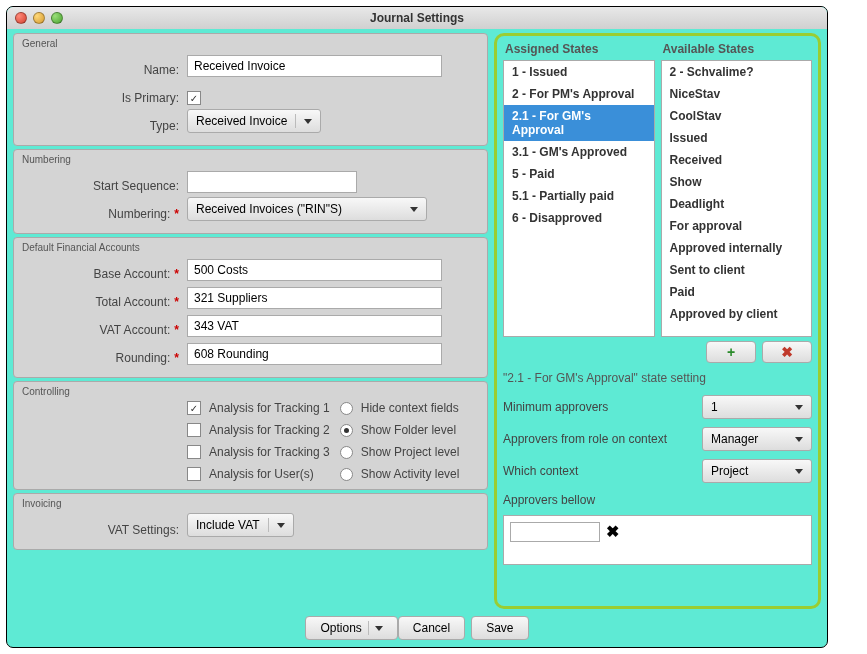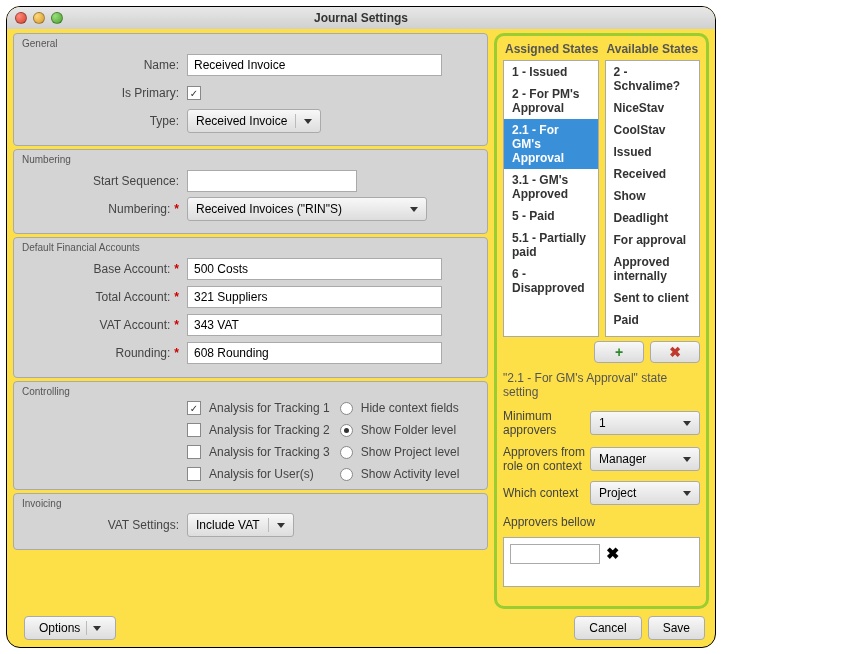--- a/index.html
+++ b/index.html
@@ -1,30 +1,30 @@
 <!DOCTYPE html>
 <html><head>
 <meta charset="utf-8">
 <style>
 * { box-sizing: border-box; margin: 0; padding: 0; }
 body { font-family: Arial, sans-serif; font-size: 12px; background: #fff; padding: 6px; }
-.window { width: 710px; height: 642px; background: #fde047; border: 1px solid #000; border-radius: 14px; overflow: hidden; display: flex; flex-direction: column; }
+.window { width: 822px; height: 642px; background: #5eead4; border: 1px solid #000; border-radius: 7px; overflow: hidden; display: flex; flex-direction: column; }
 .titlebar { background: linear-gradient(#e8e8e8, #d0d0d0); height: 22px; display: flex; align-items: center; position: relative; padding: 0 8px; }
 .tb-buttons { display: flex; gap: 6px; }
 .tb-btn { width: 12px; height: 12px; border-radius: 50%; border: 1px solid rgba(0,0,0,0.3); }
 .tb-close { background: radial-gradient(circle at 30% 30%, #ff8a7a, #d4412f); }
 .tb-min  { background: radial-gradient(circle at 30% 30%, #ffd97a, #d49a2f); }
 .tb-max  { background: radial-gradient(circle at 30% 30%, #9adf7a, #4aa32f); }
 .tb-title { position: absolute; left: 0; right: 0; text-align: center; font-weight: bold; font-size: 12px; color: #333; pointer-events: none; }
 .content { flex: 1; display: flex; padding: 4px 6px 0 6px; gap: 6px; overflow: hidden; }
 .left-col { width: 475px; display: flex; flex-direction: column; gap: 3px; }
 .right-col { flex: 1; }
 .group { border: 1px solid #aaa; border-radius: 4px; background: #d4d4d4; padding: 4px 8px 8px 8px; }
 .group-title { font-size: 10px; color: #555; margin-bottom: 4px; }
-.row { display: flex; align-items: center; margin: 4px 0; min-height: 24px; }
+.row { display: flex; align-items: flex-end; margin: 4px 0; min-height: 24px; }
 .lbl { width: 165px; text-align: right; padding-right: 8px; color: #444; font-size: 12px; }
 .req { color: #c00; font-weight: bold; margin-left: 4px; }
 .input-text { height: 22px; border: 1px solid #aaa; background: #fff; padding: 2px 6px; font-size: 12px; }
 .w170 { width: 170px; }
 .w255 { width: 255px; }
 .select-btn { height: 24px; border: 1px solid #aaa; border-radius: 3px; background: linear-gradient(#f8f8f8, #ddd); display: inline-flex; align-items: center; padding: 0 8px; cursor: pointer; font-size: 12px; }
 .select-btn .caret { margin-left: 8px; border-left: 1px solid #bbb; padding-left: 8px; }
 .caret-down { display: inline-block; width: 0; height: 0; border-left: 4px solid transparent; border-right: 4px solid transparent; border-top: 5px solid #333; vertical-align: middle; }
 .checkbox { width: 14px; height: 14px; border: 1px solid #888; background: #fff; display: inline-flex; align-items: center; justify-content: center; font-size: 10px; color: #333; }
 .radio { width: 13px; height: 13px; border: 1px solid #888; border-radius: 50%; background: #fff; display: inline-flex; align-items: center; justify-content: center; }
@@ -48,21 +48,21 @@
 
 .state-settings { margin-top: 8px; flex: 1; display: flex; flex-direction: column; }
 .ss-title { font-size: 12px; color: #555; margin-bottom: 6px; }
 .ss-row { display: flex; align-items: center; margin: 4px 0; }
 .ss-lbl { flex: 1; font-size: 12px; color: #444; }
 .ss-select { width: 110px; }
 .approvers-box { background: #fff; border: 1px solid #aaa; margin-top: 4px; padding: 6px; height: 50px; display: flex; align-items: flex-start; gap: 6px; }
 .approvers-input { width: 90px; height: 20px; border: 1px solid #aaa; background: #fff; }
 .x-mark { font-size: 16px; font-weight: bold; color: #000; cursor: pointer; line-height: 20px; }
 
-.footer { height: 38px; display: flex; align-items: center; justify-content: space-between; padding: 0 10px; margin-left: 7px; }
+.footer { height: 38px; display: flex; align-items: center; justify-content: center; padding: 0 10px; }
 .btn { height: 24px; border: 1px solid #aaa; border-radius: 4px; background: linear-gradient(#f8f8f8, #ddd); padding: 0 14px; cursor: pointer; font-size: 12px; display: inline-flex; align-items: center; }
 .btn-group { display: flex; gap: 6px; }
 .options-btn { display: inline-flex; align-items: center; }
 
 
 .listbox.scrollable::-webkit-scrollbar { width: 14px; }
 .listbox.scrollable::-webkit-scrollbar-track { background: #eee; border-left:1px solid #ccc; }
 .listbox.scrollable::-webkit-scrollbar-thumb { background: #bbb; border:1px solid #999; }
 </style>
 </head>

